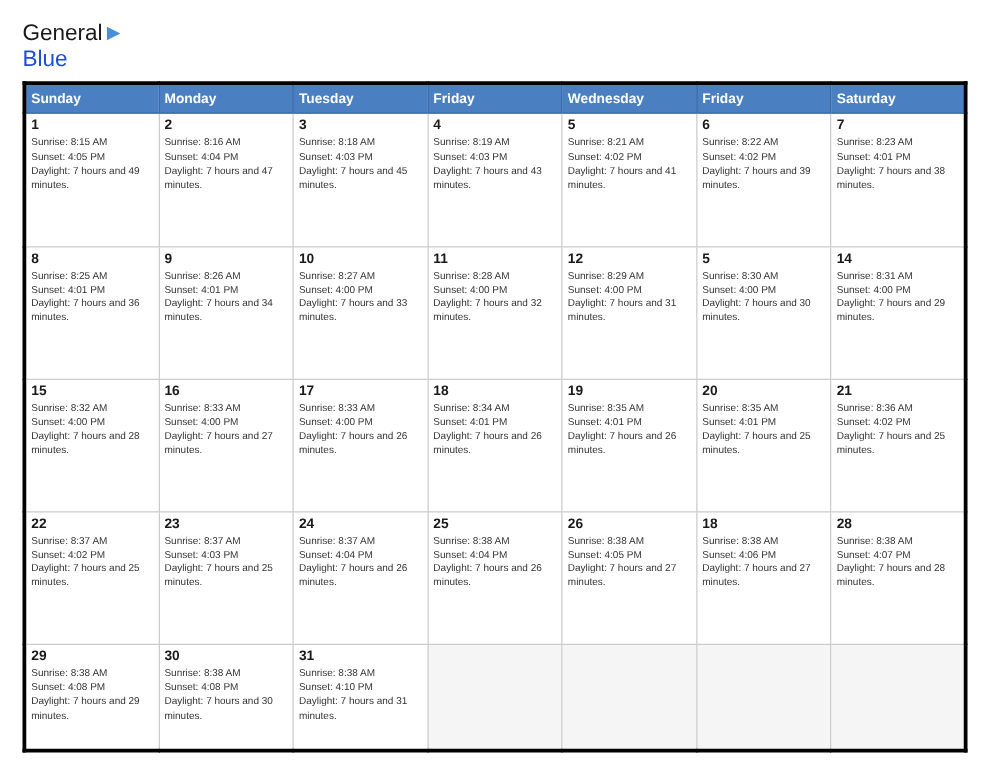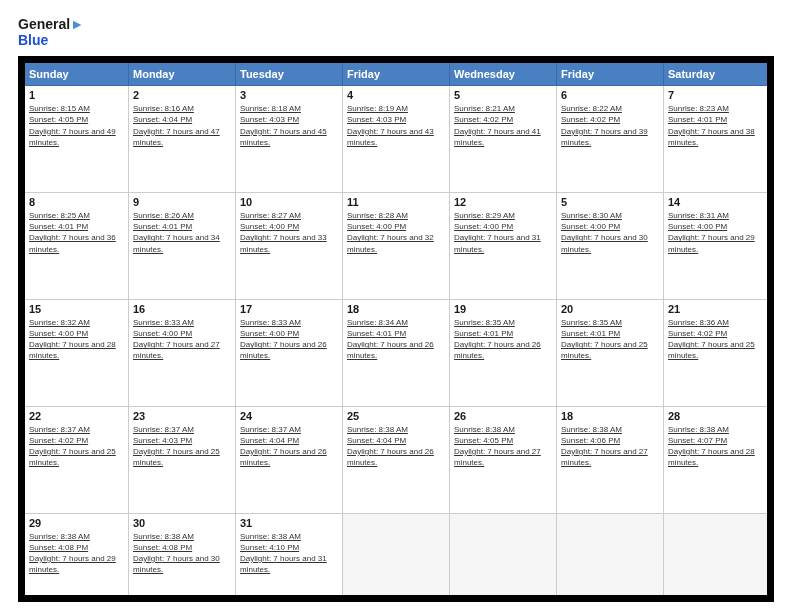--- a/index.html
+++ b/index.html
@@ -35,21 +35,21 @@
       font-weight: bold;
       color: #1a1a1a;
     }
     .location {
       font-size: 13px;
       color: #555;
       margin-top: 2px;
     }
     .calendar {
       flex: 1;
-      border: 7px solid #000000;
+      border: 3px solid #000000;
       border-collapse: collapse;
       width: 100%;
       table-layout: fixed;
     }
     .calendar th {
       background: #4a7fc1;
       color: #fff;
       font-size: 11px;
       font-weight: bold;
       padding: 5px 4px;
@@ -77,31 +77,30 @@
       font-size: 11px;
       font-weight: bold;
       color: #1a1a1a;
       display: block;
       margin-bottom: 2px;
     }
     .day-info {
       font-size: 8px;
       color: #333;
       line-height: 1.4;
-      text-decoration: underline;
     }
   </style>
 </head>
 <body>
 
 <div class="page">
   <div class="header">
     <div class="logo">
       <div>
-        <div style="font-size:14px;font-weight:bold;color:#1a1a1a;line-height:1.15;">
+        <div style="font-size:18px;font-weight:normal;color:#1a1a1a;line-height:1.15;">
           <span style="color:#1a1a1a;">General</span><span style="color:#4a90d9;">►</span><br>
           <span style="color:#1d4ed8;">Blue</span>
         </div>
       </div>
     </div>
     <div class="title-block">
       <div class="month-title"></div>
       <div class="location"></div>
     </div>
   </div>

